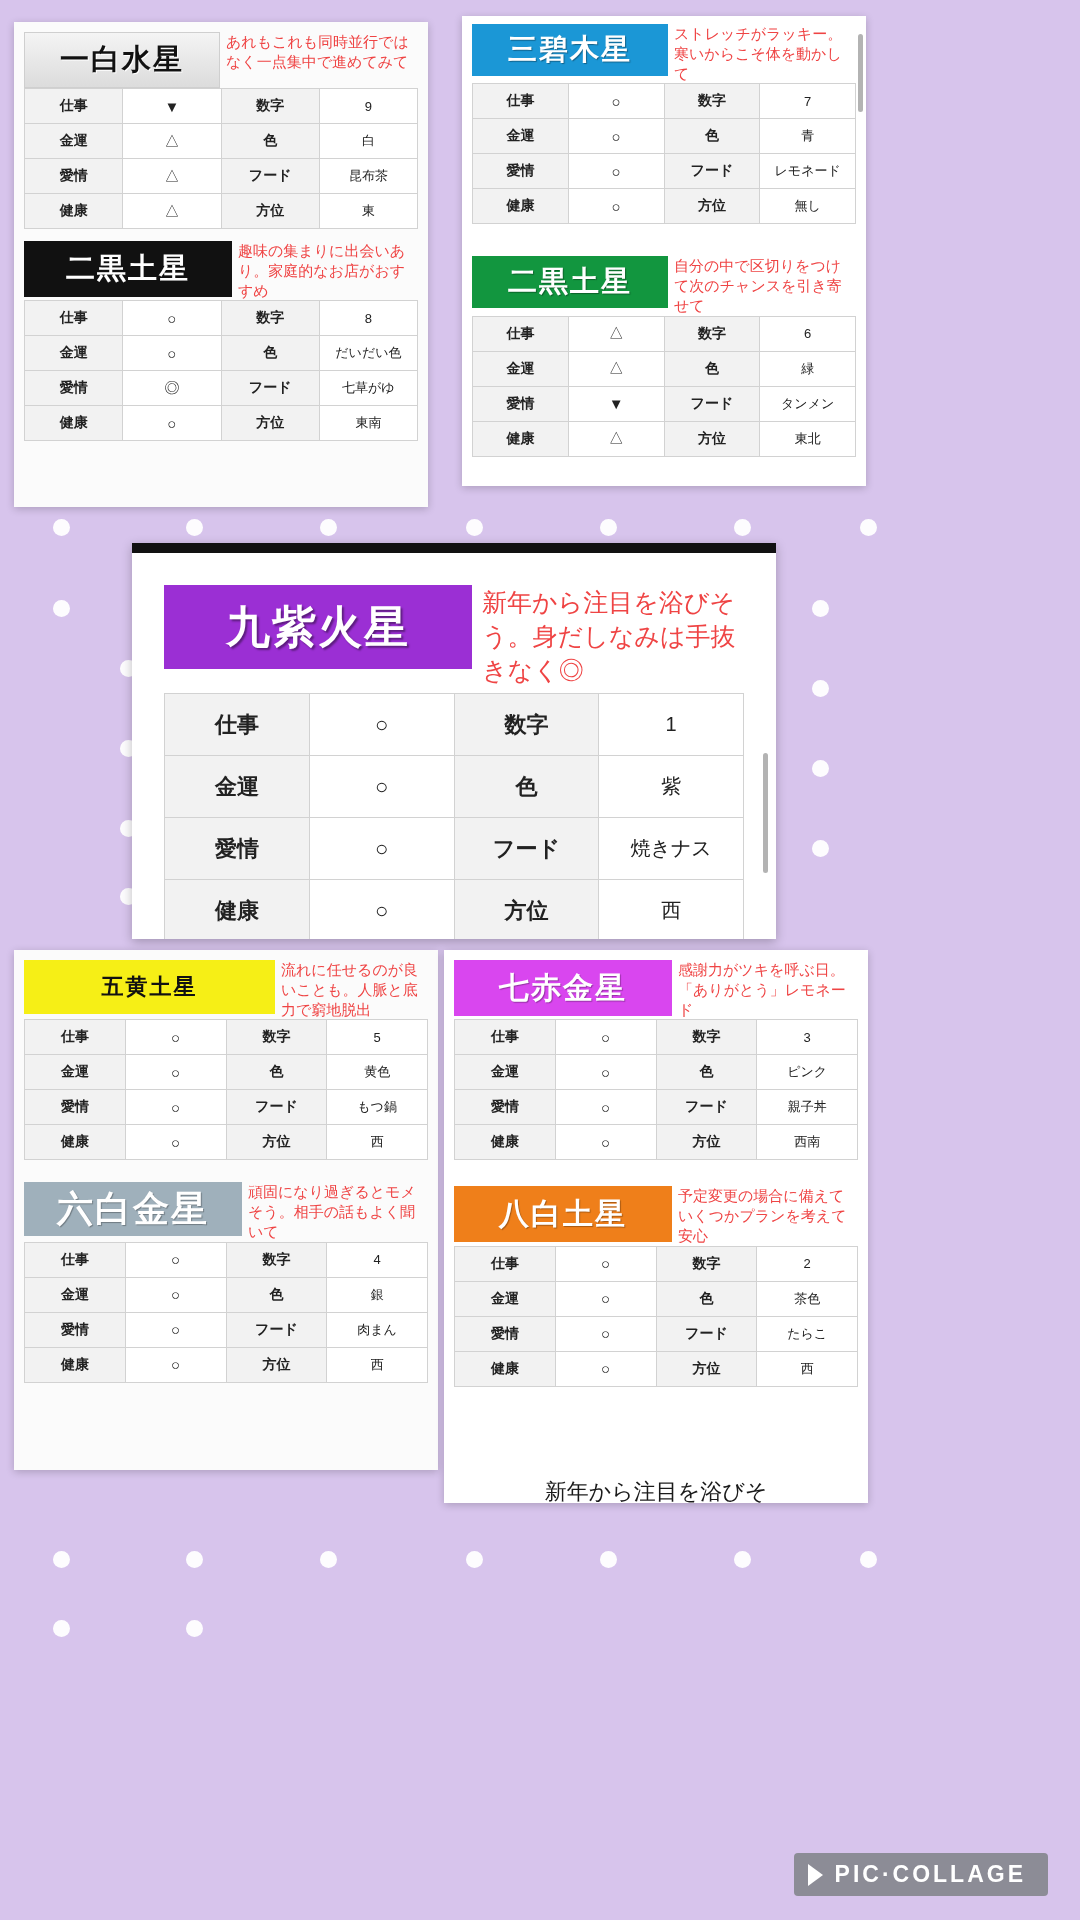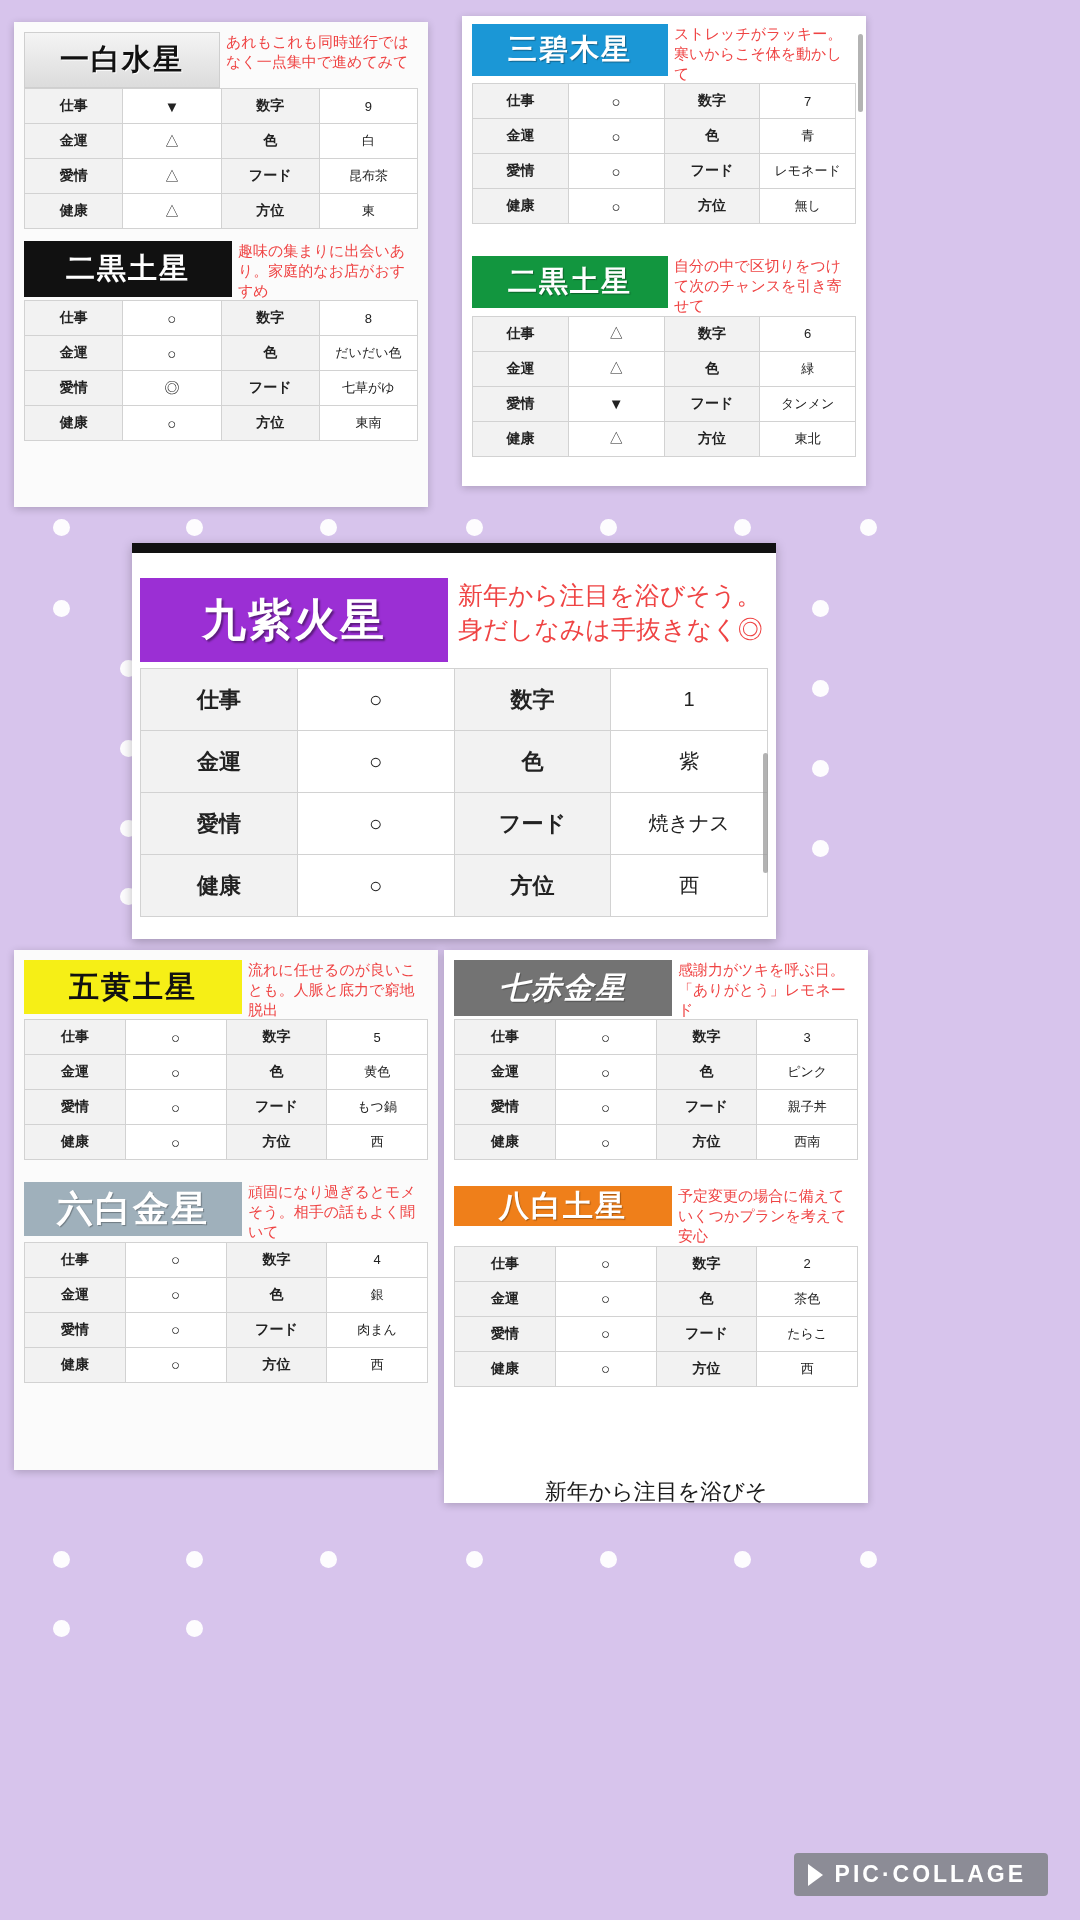--- a/index.html
+++ b/index.html
@@ -71,21 +71,21 @@
   #card-9 td.val{font-size:20px;}
   #card-9 td.sym{font-size:22px;}
 
   
   .b1{background:linear-gradient(#f4f4f4,#dcdcdc);color:#111;border:1px solid #cfcfcf;text-shadow:1px 1px 0 #fff;}
   .b2{background:#111;color:#fff;}
   .b3{background:#1b97d6;color:#fff;text-shadow:1px 1px 1px rgba(0,0,0,.35);}
   .b4{background:#12963f;color:#fff;text-shadow:1px 1px 1px rgba(0,0,0,.35);}
   .b5{background:#f6ef16;color:#111;}
   .b6{background:#9fb0bb;color:#fff;text-shadow:1px 1px 1px rgba(0,0,0,.3);}
-  .b7{background:#737373;color:#fff;text-shadow:1px 1px 1px rgba(0,0,0,.3);font-style:italic;}
+  .b7{background:#d946ef;color:#fff;text-shadow:1px 1px 1px rgba(0,0,0,.3);}
   .b8{background:#ef7f1a;color:#fff;text-shadow:1px 1px 1px rgba(0,0,0,.3);}
   .b9{background:#9b2fd4;color:#fff;text-shadow:2px 2px 2px rgba(0,0,0,.4);}
 
   .cut-text{
     position:absolute;left:0;right:0;bottom:0;height:26px;overflow:hidden;
     font-size:22px;color:#1a1a1a;text-align:center;
   }
 
   
   #watermark{
@@ -279,21 +279,21 @@
       </tbody>
         </table>
     </div>
 
   </div>
   <div class="scrollbar" style="right:3px;top:18px;height:78px;"></div>
 </div>
 
 <div class="layer card" id="group-center">
   <div class="topbar"></div>
-  <div class="inner" style="padding:8px;margin-top:17px;">
+  <div class="inner" style="padding:32px;">
     <div id="card-9">
       <div class="head">
         <div class="badge b9" style="width:308px;height:84px;font-size:44px;">九紫火星</div>
         <div class="msg">新年から注目を浴びそう。身だしなみは手抜きなく◎</div>
       </div>
       <table style="margin-top:6px;">
         <tbody>
             <tr>
           <td class="lbl">仕事</td>
           <td class="sym">○</td>
@@ -323,21 +323,21 @@
     </div>
   </div>
   <div class="scrollbar" style="right:8px;top:210px;height:120px;"></div>
 </div>
 
 <div class="layer card" id="group-left-bottom">
   <div class="inner">
 
     <div style="margin-bottom:22px;">
       <div class="head">
-        <div class="badge b5" style="width:218px;height:54px;font-size:30px;">五黄土星</div>
+        <div class="badge b5" style="width:251px;height:54px;font-size:22px;">五黄土星</div>
         <div class="msg">流れに任せるのが良いことも。人脈と底力で窮地脱出</div>
       </div>
       <table>
         <tbody>
             <tr>
           <td class="lbl">仕事</td>
           <td class="sym">○</td>
           <td class="lbl">数字</td>
           <td class="val">5</td>
         </tr>
@@ -434,21 +434,21 @@
           <td class="sym">○</td>
           <td class="lbl">方位</td>
           <td class="val">西南</td>
         </tr>
       </tbody>
         </table>
     </div>
 
     <div>
       <div class="head">
-        <div class="badge b8" style="width:218px;height:40px;font-size:30px;">八白土星</div>
+        <div class="badge b8" style="width:218px;height:56px;font-size:30px;">八白土星</div>
         <div class="msg">予定変更の場合に備えていくつかプランを考えて安心</div>
       </div>
       <table>
         <tbody>
             <tr>
           <td class="lbl">仕事</td>
           <td class="sym">○</td>
           <td class="lbl">数字</td>
           <td class="val">2</td>
         </tr>

